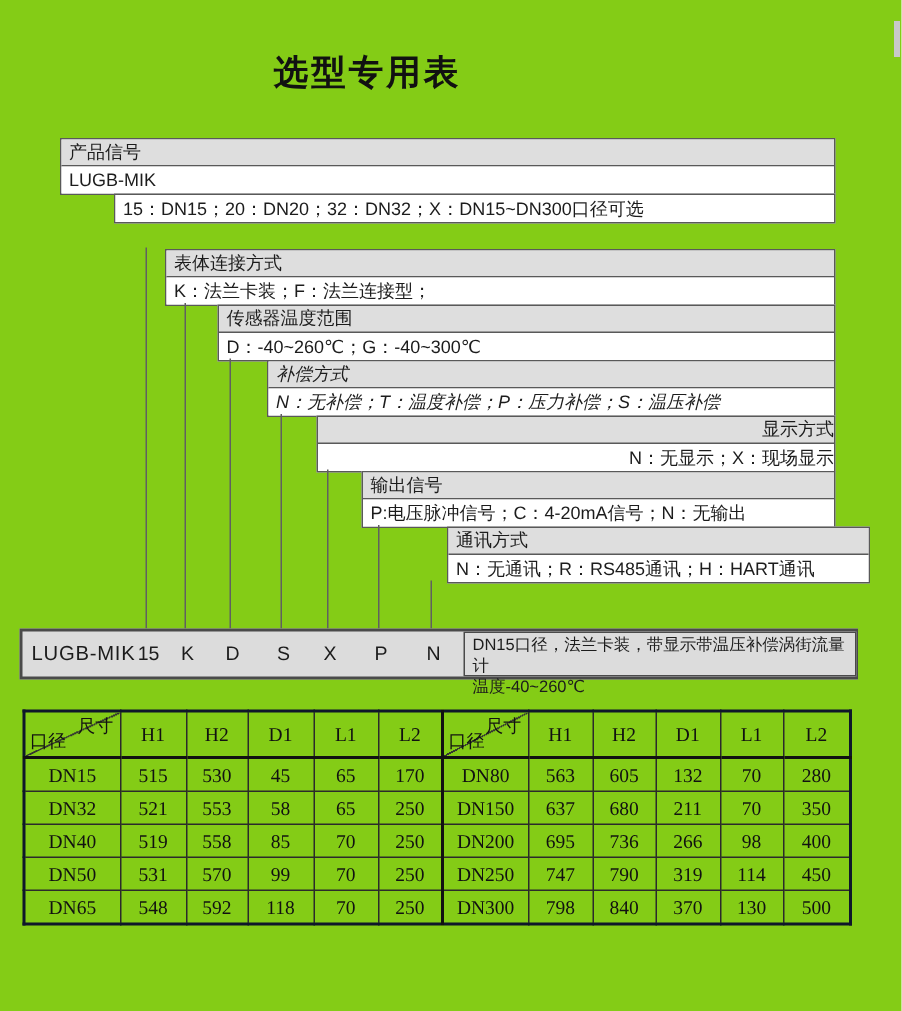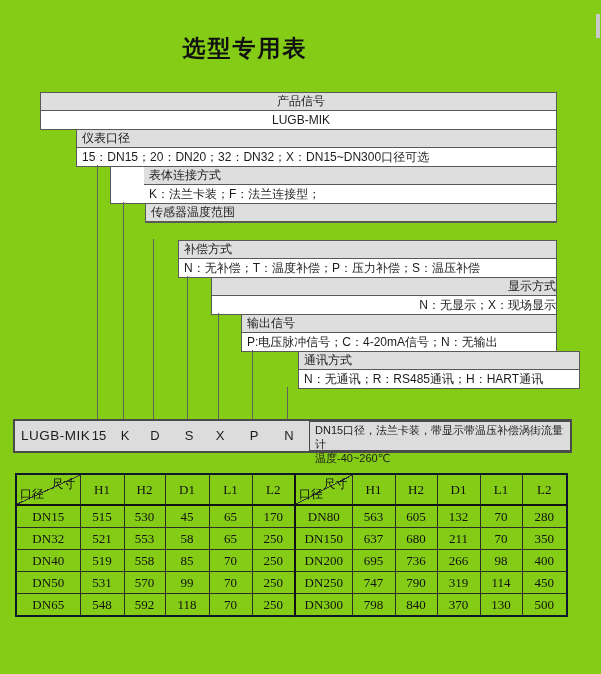--- a/index.html
+++ b/index.html
@@ -62,36 +62,36 @@
   .c-bot{position:absolute;left:3px;bottom:1px;font-size:12px;}
 </style>
 </head>
 <body>
 
 <div class="page">
 
   <div class="title">选型专用表</div>
   <div class="edge-mark"></div>
 
-  <div class="opt" style="left:40px;top:92px;width:517px;text-align:center;">
+  <div class="opt" style="left:40px;top:92px;width:517px;">
     <div class="opt-h">产品信号</div>
     <div class="opt-v">LUGB-MIK</div>
   </div>
   <div class="opt" style="left:76px;top:129px;width:481px;">
-    <div class="opt-h">仪表口径</div>
     <div class="opt-v">15：DN15；20：DN20；32：DN32；X：DN15~DN300口径可选</div>
   </div>
-  <div class="opt" style="left:110px;top:166px;width:447px;padding-left:33px;">
+  <div class="opt" style="left:110px;top:166px;width:447px;">
     <div class="opt-h">表体连接方式</div>
     <div class="opt-v">K：法兰卡装；F：法兰连接型；</div>
   </div>
   <div class="opt" style="left:145px;top:203px;width:412px;">
     <div class="opt-h">传感器温度范围</div>
-  </div>
-  <div class="opt" style="left:178px;top:240px;width:379px;">
+    <div class="opt-v">D：-40~260℃；G：-40~300℃</div>
+  </div>
+  <div class="opt" style="left:178px;top:240px;width:379px;font-style:italic;">
     <div class="opt-h">补偿方式</div>
     <div class="opt-v">N：无补偿；T：温度补偿；P：压力补偿；S：温压补偿</div>
   </div>
   <div class="opt" style="left:211px;top:277px;width:346px;text-align:right;">
     <div class="opt-h">显示方式</div>
     <div class="opt-v">N：无显示；X：现场显示</div>
   </div>
   <div class="opt" style="left:241px;top:314px;width:316px;">
     <div class="opt-h">输出信号</div>
     <div class="opt-v">P:电压脉冲信号；C：4-20mA信号；N：无输出</div>

